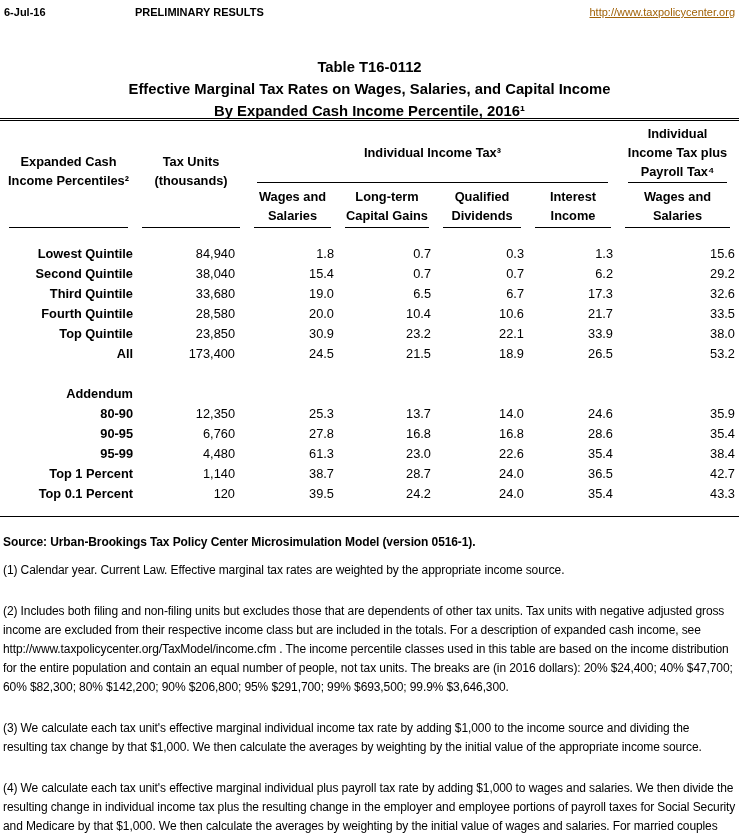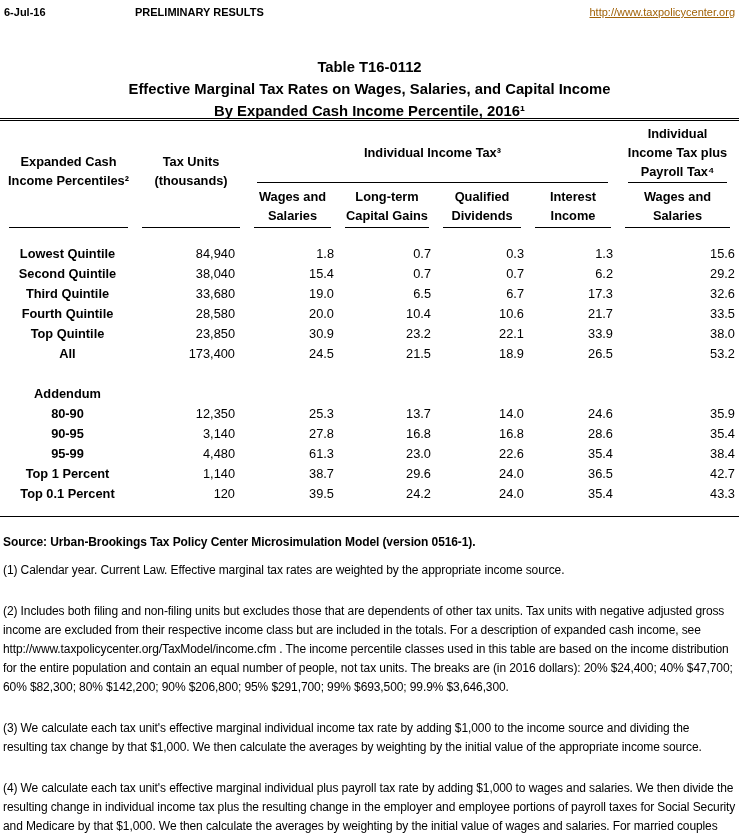--- a/index.html
+++ b/index.html
@@ -36,21 +36,21 @@
   thead th { font-weight:bold; text-align:center; vertical-align:middle;
              padding:0; position:relative; white-space:pre-line; line-height:19px; }
   tr.h1 th { height:62px; }
   tr.h2 th { height:45px; }
   th.rowspan2 { padding-bottom:8px; }
   th.underline::after { content:""; position:absolute; left:7px; right:7px; bottom:0;
                         border-bottom:1.5px solid #000; }
   th.group::after { left:10px; right:10px; }
 
   tbody td { height:20px; line-height:20px; padding:0; overflow:hidden; }
-  td.lbl { text-align:center; font-weight:bold; padding-right:2px; white-space:nowrap; }
+  td.lbl { text-align:right; font-weight:bold; padding-right:2px; white-space:nowrap; }
   td.num { text-align:right; }
   tbody td:nth-child(2){ padding-right:12px; }
   tbody td:nth-child(3){ padding-right:4px; }
   tbody td:nth-child(4){ padding-right:5px; }
   tbody td:nth-child(5){ padding-right:4px; }
   tbody td:nth-child(6){ padding-right:5px; }
   tbody td:nth-child(7){ padding-right:2px; }
   tr.sp td { height:auto; line-height:0; }
 
   
@@ -189,41 +189,41 @@
             <td class="lbl">80-90</td>
             <td class="num">12,350</td>
             <td class="num">25.3</td>
             <td class="num">13.7</td>
             <td class="num">14.0</td>
             <td class="num">24.6</td>
             <td class="num">35.9</td>
           </tr>
           <tr>
             <td class="lbl">90-95</td>
-            <td class="num">3,140</td>
+            <td class="num">6,760</td>
             <td class="num">27.8</td>
             <td class="num">16.8</td>
             <td class="num">16.8</td>
             <td class="num">28.6</td>
             <td class="num">35.4</td>
           </tr>
           <tr>
             <td class="lbl">95-99</td>
             <td class="num">4,480</td>
             <td class="num">61.3</td>
             <td class="num">23.0</td>
             <td class="num">22.6</td>
             <td class="num">35.4</td>
             <td class="num">38.4</td>
           </tr>
           <tr>
             <td class="lbl">Top 1 Percent</td>
             <td class="num">1,140</td>
             <td class="num">38.7</td>
-            <td class="num">29.6</td>
+            <td class="num">28.7</td>
             <td class="num">24.0</td>
             <td class="num">36.5</td>
             <td class="num">42.7</td>
           </tr>
           <tr>
             <td class="lbl">Top 0.1 Percent</td>
             <td class="num">120</td>
             <td class="num">39.5</td>
             <td class="num">24.2</td>
             <td class="num">24.0</td>

